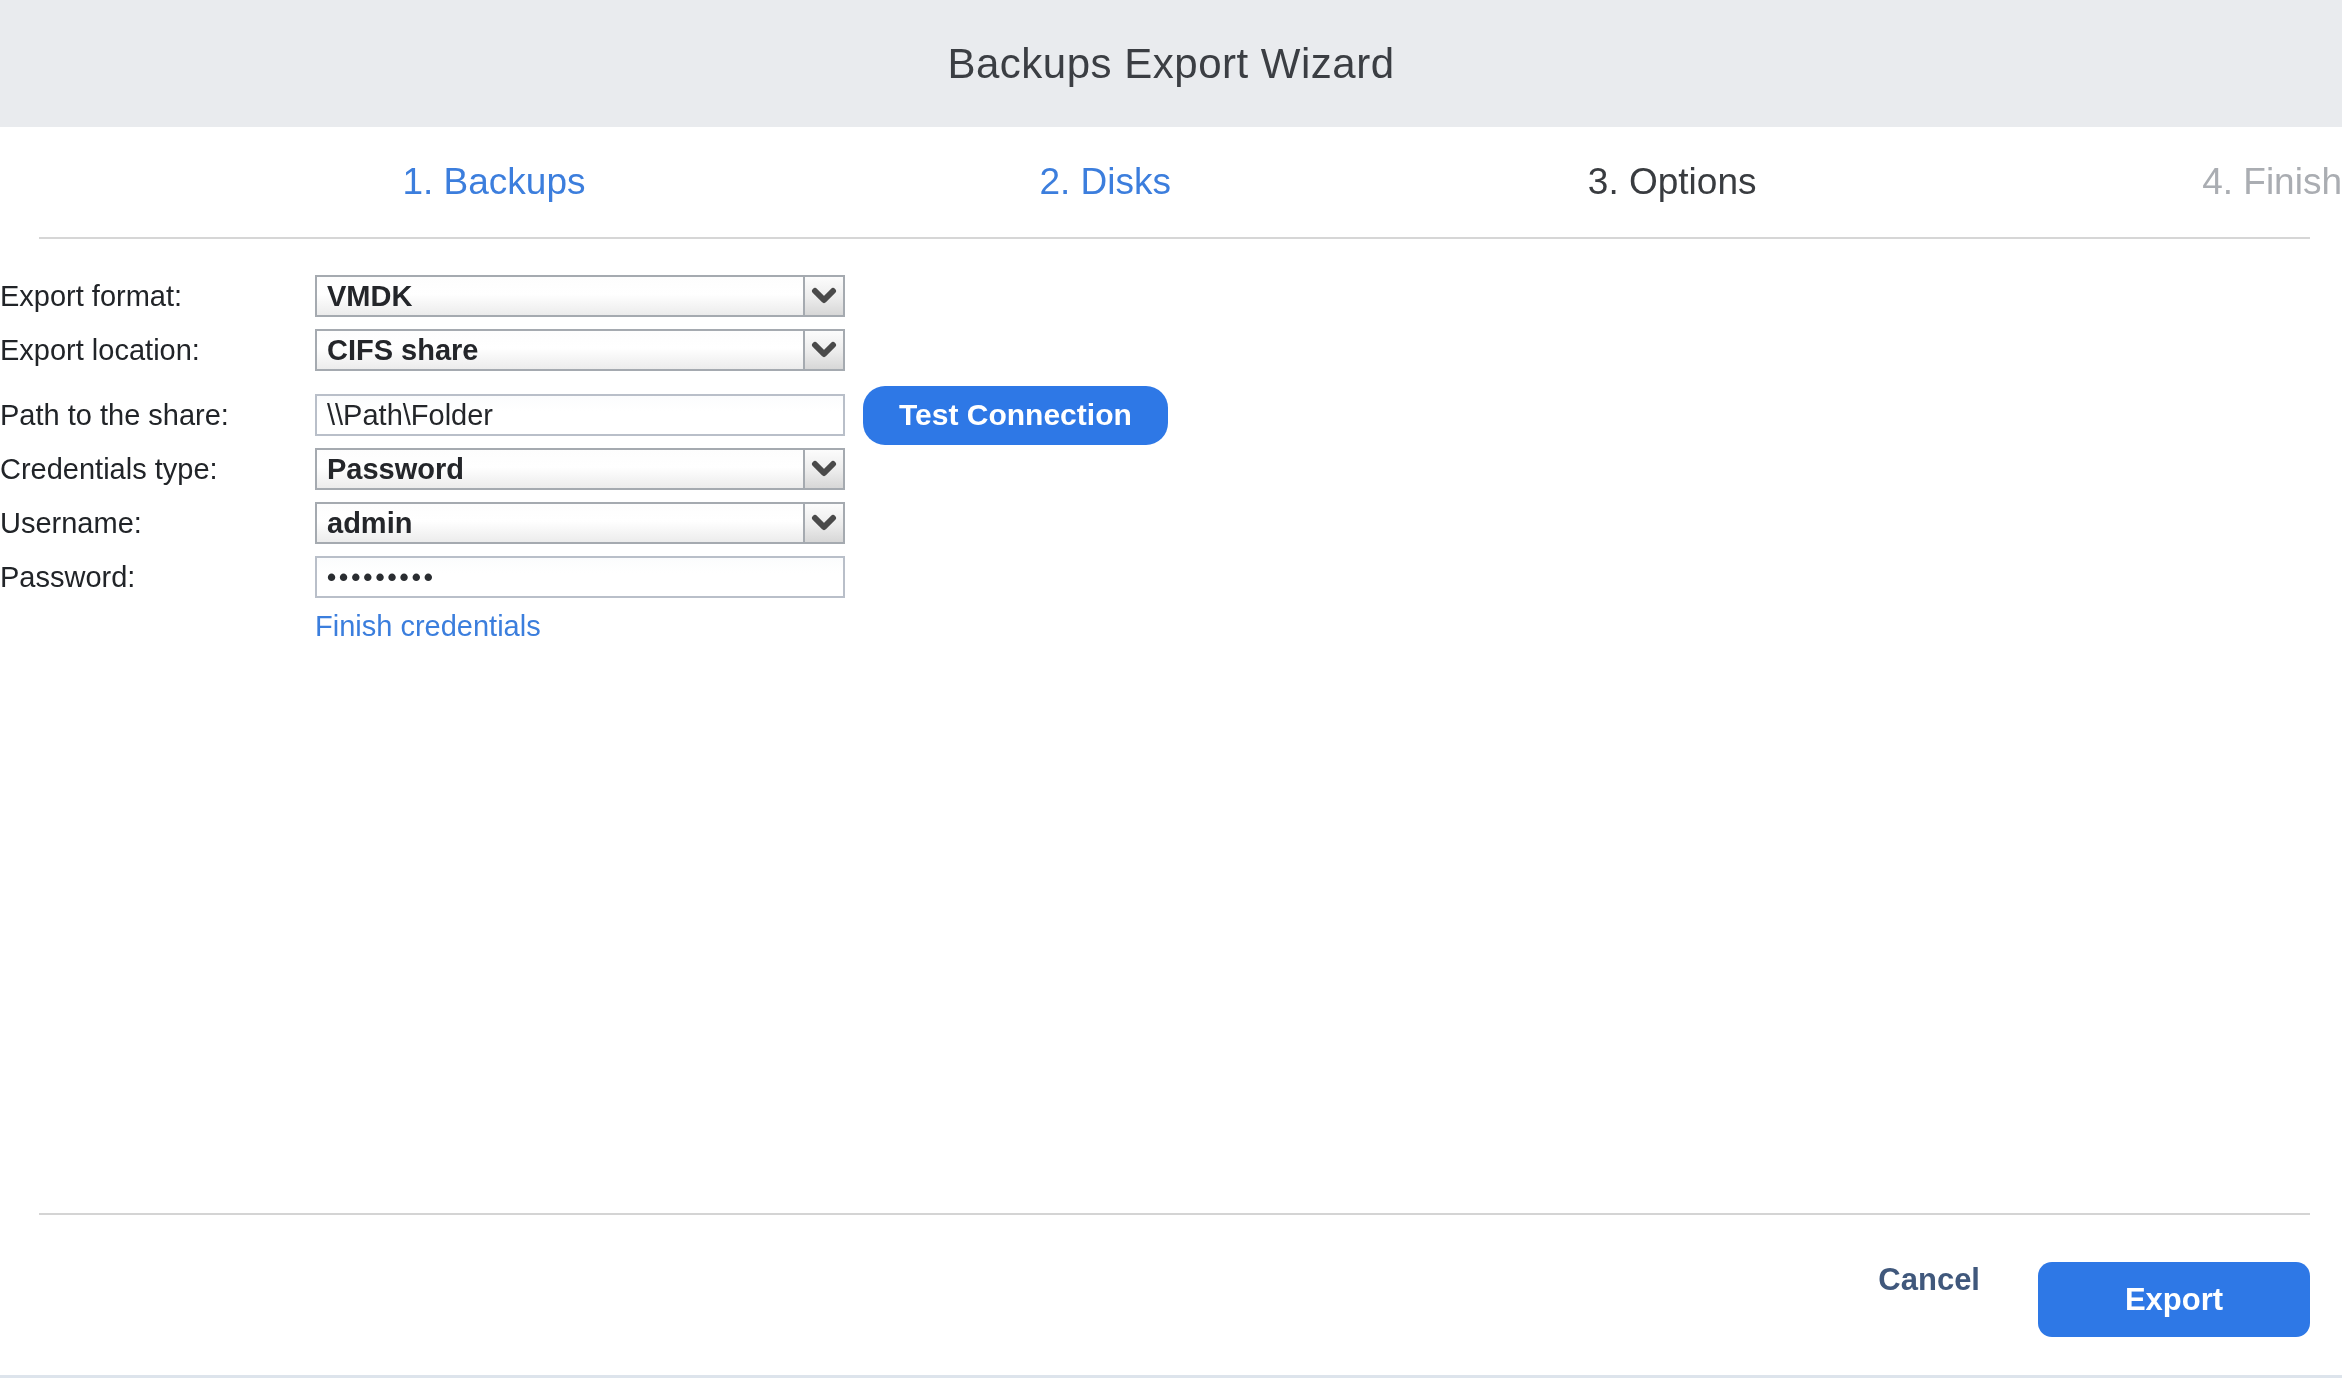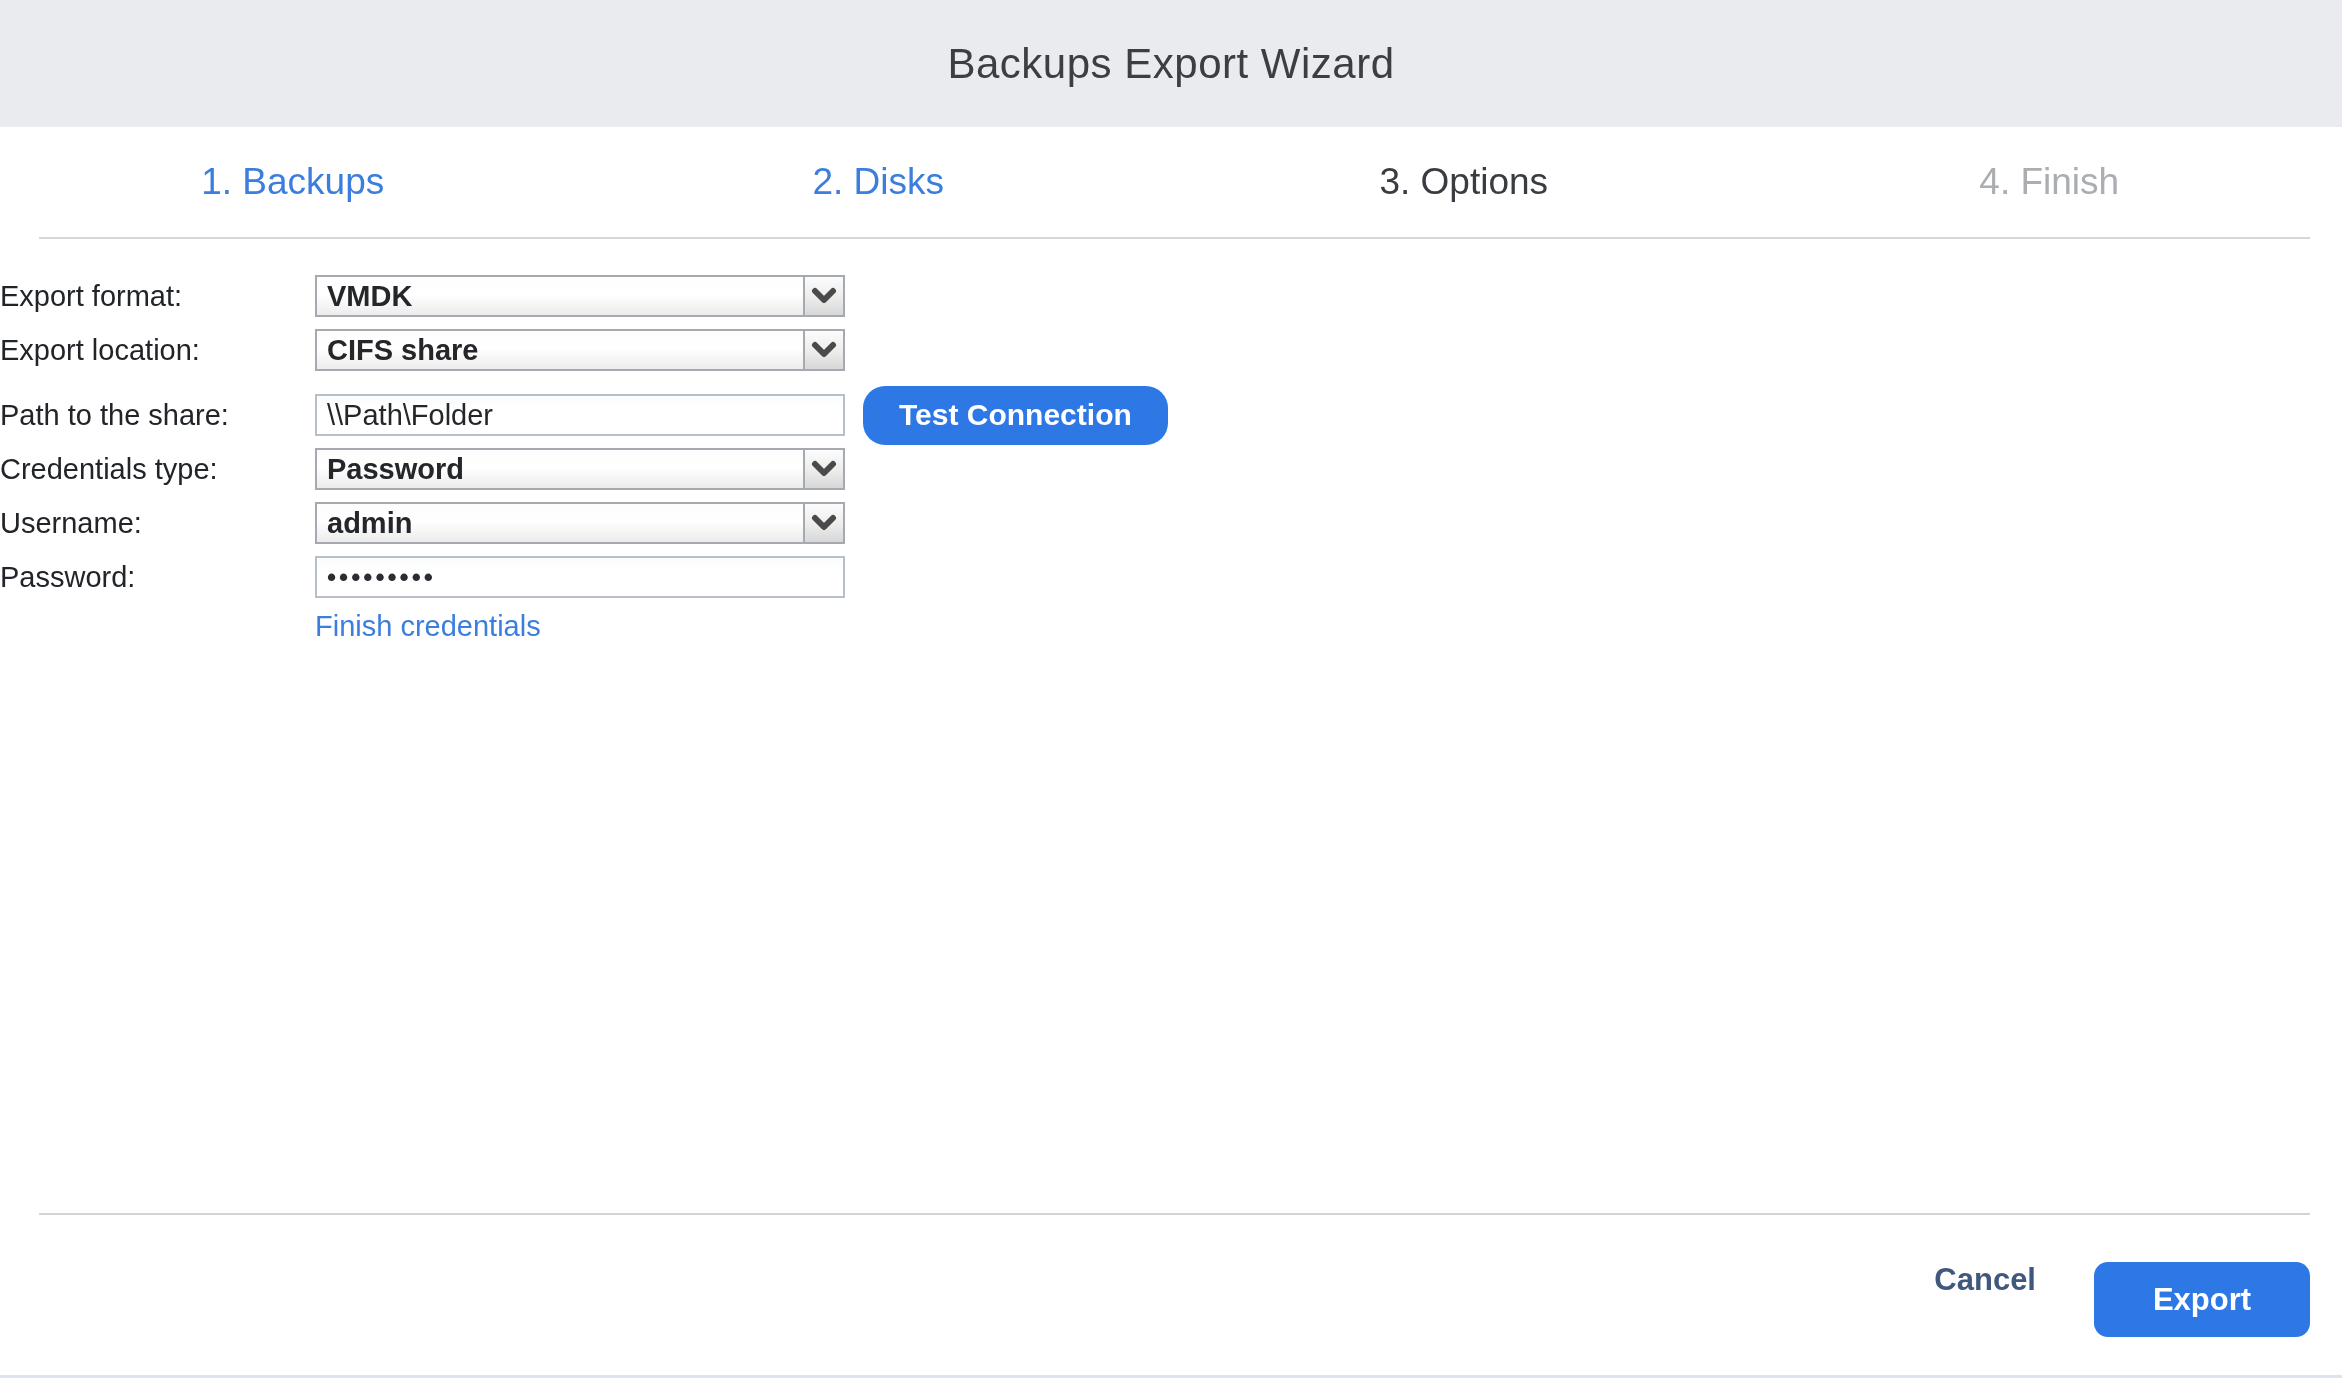--- a/index.html
+++ b/index.html
@@ -6,21 +6,21 @@
   html, body { width: 2342px; height: 1378px; background: #ffffff;
     font-family: "Liberation Sans", sans-serif; overflow: hidden; }
   .wizard { position: relative; width: 2342px; height: 1378px; background: #fff; }
 
   
   .header { height: 127px; background: #e9ebee; display: flex; align-items: center; justify-content: center; }
   .title { font-size: 42px; color: #3b3e43; letter-spacing: 0.5px; }
 
   
   .tabs { display: flex; height: 110px; align-items: center; }
-  .tab { flex: 1; text-align: center; font-size: 37px; cursor: default; }
+  .tab { flex: 1; text-align: right; font-size: 37px; cursor: default; }
   .tab.done { color: #3c7edd; cursor: pointer; }
   .tab.current { color: #393c40; }
   .tab.upcoming { color: #aaadb2; }
   .tabs-divider { border: none; border-top: 2px solid #d6d6d6; margin: 0 32px 0 39px; }
 
   
   .form { margin-top: 36px; }
   .form-row { display: flex; align-items: center; height: 42px; margin-bottom: 12px; }
   .form-row.spaced { margin-top: 23px; }
   .form-label { width: 315px; font-size: 29px; color: #212428; }
@@ -40,21 +40,21 @@
   .text-input { width: 530px; height: 42px; border: 2px solid #b9bfc9;
     background: linear-gradient(180deg, #fbfcfd 0%, #ffffff 40%);
     font-family: "Liberation Sans", sans-serif; font-size: 29px; color: #24262a;
     padding: 0 10px; outline: none; }
   .password-input { letter-spacing: 3px; font-size: 26px; font-weight: bold; color: #2a2d31; }
 
   
   .btn-primary { border: none; background: #2e78e6; color: #ffffff; font-weight: bold;
     font-family: "Liberation Sans", sans-serif; cursor: pointer; }
   .test-btn { margin-left: 18px; height: 59px; padding: 0 36px; border-radius: 22px; font-size: 30px; }
-  .export-btn { width: 216px; height: 75px; border-radius: 14px; font-size: 31px; }
+  .export-btn { width: 272px; height: 75px; border-radius: 14px; font-size: 31px; }
 
   .link-row { margin-top: 6px; }
   .link { margin-left: 315px; font-size: 29px; color: #3b7edd; text-decoration: none; cursor: pointer; }
 
   
   .footer-divider { position: absolute; left: 39px; right: 32px; top: 1213px;
     border: none; border-top: 2px solid #d4d4d4; }
   .footer { position: absolute; top: 1262px; right: 32px; display: flex;
     align-items: flex-start; gap: 38px; }
   .cancel-btn { background: none; border: none; font-family: "Liberation Sans", sans-serif;

